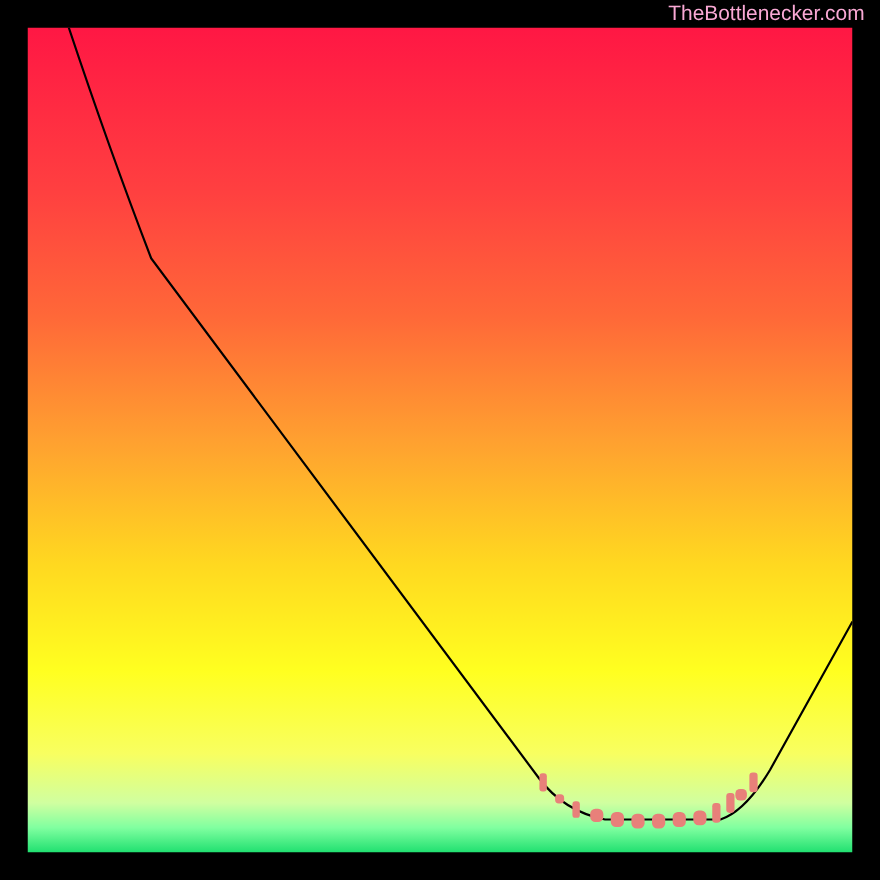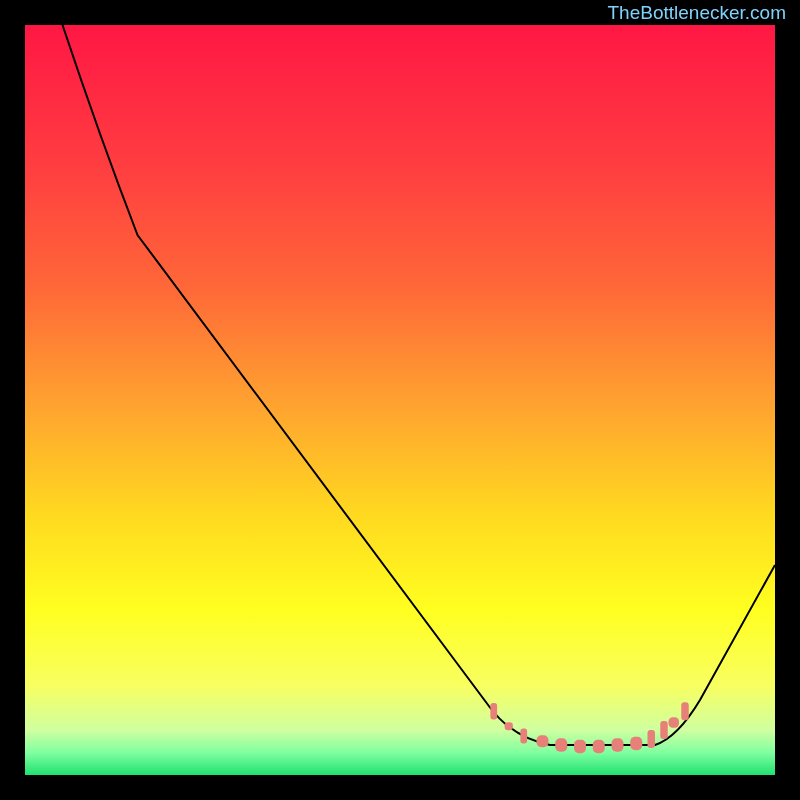--- a/index.html
+++ b/index.html
@@ -11,21 +11,21 @@
       width: 800px;
       height: 800px;
       background: #000;
       position: relative;
       font-family: Arial, sans-serif;
     }
     .watermark {
       position: absolute;
       top: 2px;
       right: 14px;
-      color: #7dd3fc;
+      color: #f9a8d4;
       font-size: 19px;
       z-index: 10;
     }
     .chart-area {
       position: absolute;
       top: 25px;
       left: 25px;
       width: 750px;
       height: 750px;
     }

